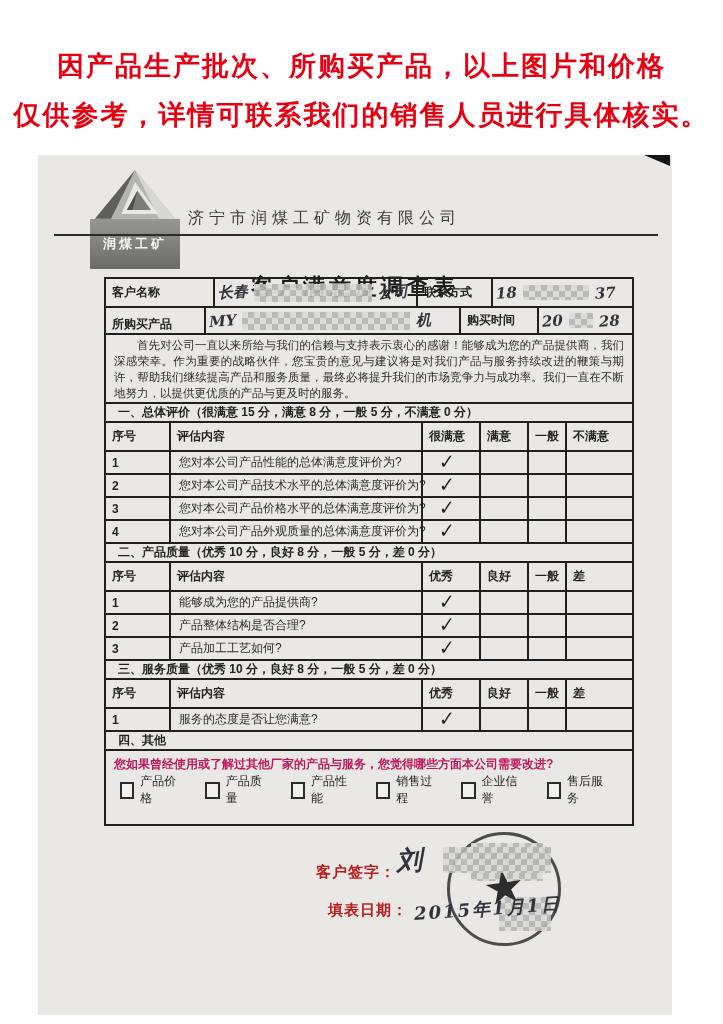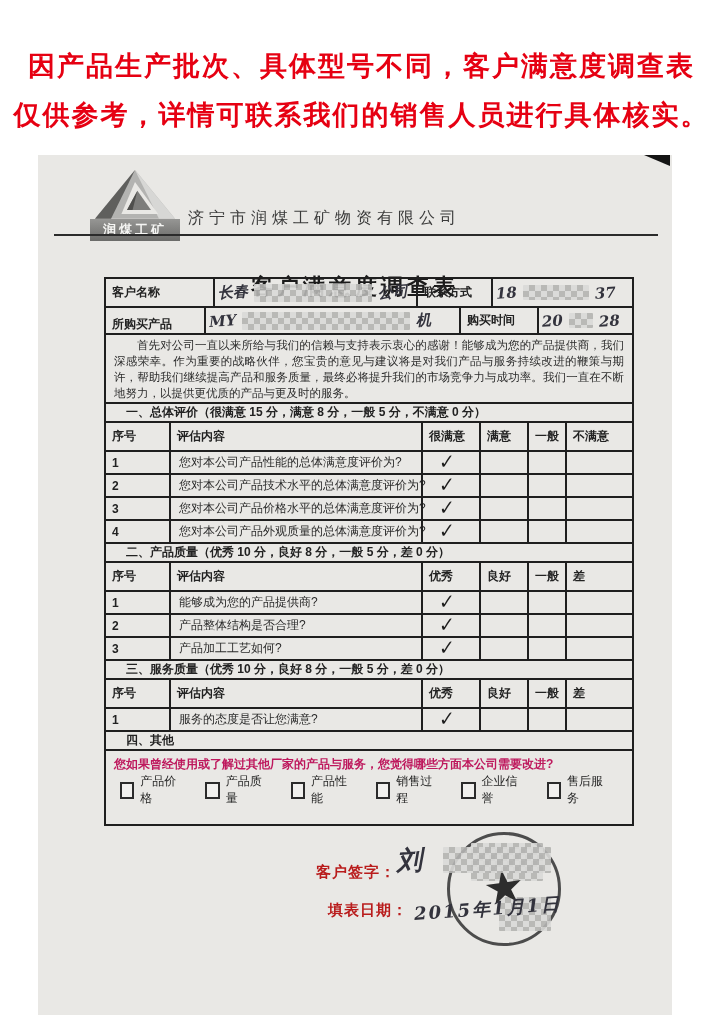--- a/index.html
+++ b/index.html
@@ -9,21 +9,21 @@
   .notice{position:absolute;top:42px;left:0;width:723px;text-align:center;
           font-size:27px;font-weight:700;line-height:49px;letter-spacing:2px;}
   
   .scan{position:absolute;left:38px;top:155px;width:634px;height:860px;background:#e9e8e5;}
   .corner-fold{position:absolute;top:0;right:2px;width:0;height:0;
                border-top:11px solid #141414;border-left:26px solid transparent;}
   
   .logo{position:absolute;left:52px;top:14px;width:90px;}
   .logo svg{display:block;width:80px;height:50px;margin:0 auto;}
   .logo-label{background:linear-gradient(#969694,#6b6b69);color:#f5f5f3;font-size:13px;
-              font-weight:700;letter-spacing:3px;text-align:center;padding:2px 2px;}
+              font-weight:700;letter-spacing:3px;text-align:center;padding:16px 2px;}
   .company{position:absolute;left:150px;top:53px;font-size:16px;letter-spacing:5px;
            color:#3b3b3b;white-space:nowrap;}
   .divider{position:absolute;left:16px;top:79px;width:604px;border-top:2px solid #2b2b2b;}
   .form-title{position:absolute;left:0;top:85px;width:634px;text-align:center;
               font-size:22px;font-weight:700;letter-spacing:4px;color:#1b1b1b;margin-top:32px;}
   
   .form-table{position:absolute;left:66px;top:122px;width:526px;border:2px solid #1f1f1f;}
   .trow{display:flex;box-sizing:border-box;}
   .trow + .trow{border-top:2px solid #1f1f1f;}
   .cell{box-sizing:border-box;overflow:visible;white-space:nowrap;display:flex;align-items:center;}
@@ -36,21 +36,21 @@
   .r-item{height:23px;}
   .r-other{height:75px;display:block;}
   
   .c-il1{width:107px;} .c-iv1{width:203px;} .c-il2{width:75px;} .c-iv2{width:141px;}
   .c-il1b{width:98px;margin-top:8px;} .c-iv1b{width:255px;} .c-il2b{width:78px;} .c-iv2b{width:86px;}
   
   .c-no{width:63px;} .c-q{width:252px;} .c-r1{width:58px;} .c-r2{width:48px;}
   .c-r3{width:38px;} .c-r4{width:67px;}
   .para{display:block;font-size:11.5px;line-height:16px;padding:3px 8px;text-align:justify;
         white-space:normal;text-indent:2em;color:#2c2c2c;}
-  .bar-text{font-size:12px;font-weight:700;padding-left:20px;color:#222;}
+  .bar-text{font-size:12px;font-weight:700;padding-left:12px;color:#222;}
   .qtext{font-size:12px;padding-left:8px;color:#2a2a2a;}
   
   .check{display:inline-block;font-size:19px;font-weight:700;color:#1d1d1d;
          transform:rotate(-8deg) skewX(-8deg);margin-left:16px;margin-top:-2px;}
   
   .other-q{font-size:12px;font-weight:700;padding:5px 0 0 8px;color:#be185d;}
   .opts{display:flex;align-items:center;padding-left:14px;margin-top:0;}
   .opt{display:flex;align-items:center;margin-right:27px;}
   .cb{width:13px;height:13px;border:2px solid #2b2b2b;background:#f1f0ee;margin-right:6px;}
   .opt span.olab{font-size:12px;color:#252525;}
@@ -75,21 +75,21 @@
   .stamp .m2{position:absolute;left:46px;top:62px;width:52px;height:34px;}
   .star{position:absolute;left:50%;top:50%;transform:translate(-50%,-54%) rotate(-8deg);
         font-size:46px;color:#2d2d2d;line-height:1;}
 </style>
 </head>
 <body>
 
 <div class="page">
 
   <div class="notice" style="color:#e60012;">
-    <div>因产品生产批次、具体型号不同，客户满意度调查表</div>
+    <div>因产品生产批次、所购买产品，以上图片和价格</div>
     <div>仅供参考，详情可联系我们的销售人员进行具体核实。</div>
   </div>
 
   <div class="scan">
     <div class="corner-fold"></div>
 
     <div class="logo">
       <svg viewBox="0 0 100 62">
         <polygon points="50,1 100,62 0,62" fill="#b3b3b1"></polygon>
         <polygon points="50,1 0,62 20,62" fill="#5f5f5d"></polygon>

